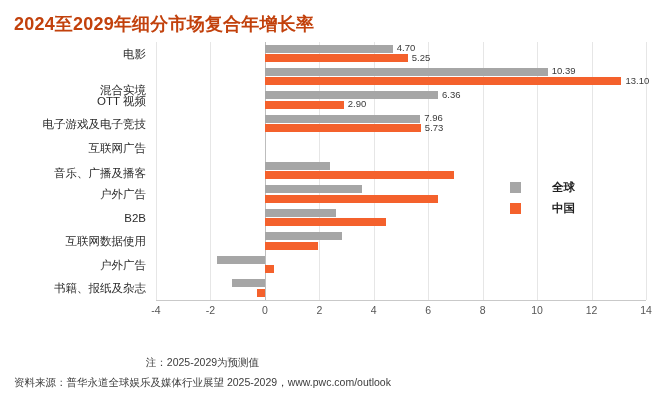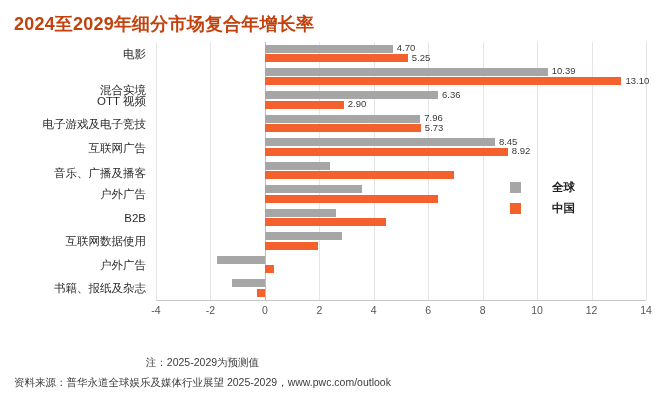--- a/index.html
+++ b/index.html
@@ -242,26 +242,20 @@
           <div class="bar global" style="left: 108.889px; width: 173.133px;"></div>
           <div class="bar-value global" style="left: 286.022px;">6.36</div>
           <div class="bar china" style="left: 108.889px; width: 78.9444px;"></div>
           <div class="bar-value china" style="left: 191.833px;">2.90</div>
         </div>
         <div class="row" style="top: 70.3636px; height: 23.4545px;">
           <div class="bar global" style="left: 108.889px; width: 155.439px;"></div>
           <div class="bar-value global" style="left: 268.328px;">7.96</div>
           <div class="bar china" style="left: 108.889px; width: 155.983px;"></div>
           <div class="bar-value china" style="left: 268.872px;">5.73</div>
-        </div>
-        <div class="row" style="top: 93.8182px; height: 23.4545px;">
-          <div class="bar global" style="left: 108.889px; width: 230.028px;"></div>
-          <div class="bar-value global" style="left: 342.917px;">8.45</div>
-          <div class="bar china" style="left: 108.889px; width: 242.822px;"></div>
-          <div class="bar-value china" style="left: 355.711px;">8.92</div>
         </div>
         <div class="row" style="top: 117.273px; height: 23.4545px;">
           <div class="bar global" style="left: 108.889px; width: 65.3333px;"></div>
           <div class="bar china" style="left: 108.889px; width: 189.194px;"></div>
         </div>
         <div class="row" style="top: 140.727px; height: 23.4545px;">
           <div class="bar global" style="left: 108.889px; width: 96.6389px;"></div>
           <div class="bar china" style="left: 108.889px; width: 172.861px;"></div>
         </div>
         <div class="row" style="top: 164.182px; height: 23.4545px;">

